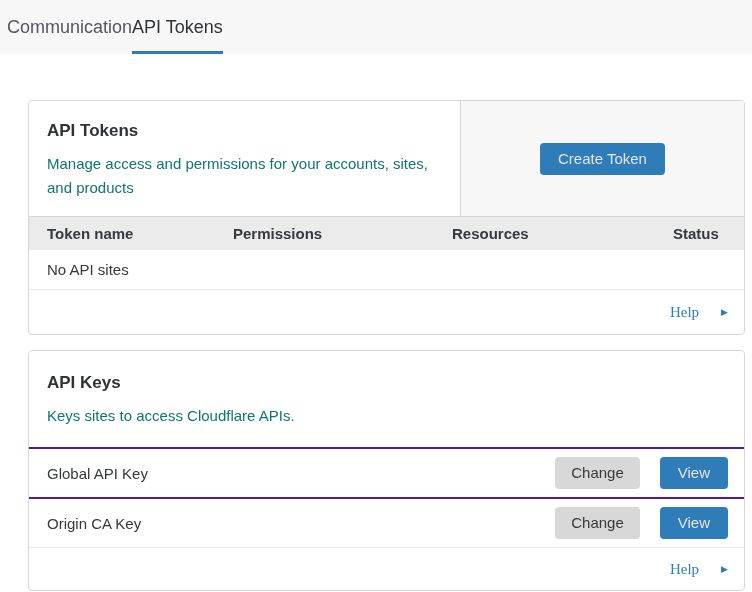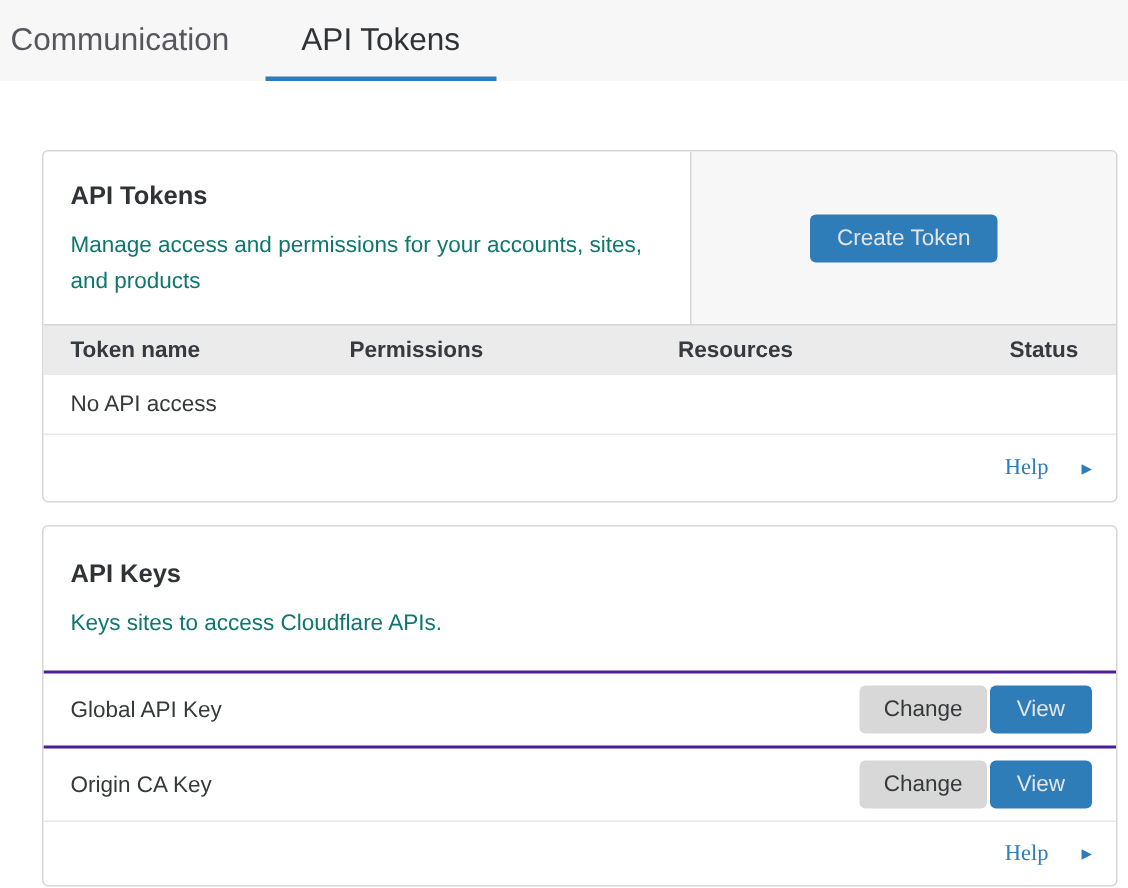--- a/index.html
+++ b/index.html
@@ -14,22 +14,22 @@
   
   .tabbar {
     height:54px;
     background:#f7f7f8;
     display:flex;
     align-items:stretch;
   }
   .tab {
     display:flex;
     align-items:center;
-    padding:0 24px;
-    font-size:21px;
+    padding:0 0;
+    font-size:18px;
     color:#56565c;
     cursor:pointer;
     position:relative;
   }
   .tab.first { padding-left:7px; }
   .tab.active { color:#303336; }
   .tab.active::after {
     content:"";
     position:absolute;
     left:0; right:0; bottom:0;
@@ -142,21 +142,21 @@
   
   .c2-header { padding:22px 18px 19px 18px; }
   .key-row {
     display:flex;
     align-items:center;
     height:48px;
     padding:0 16px 0 18px;
     border-top:2px solid #4c1d95;
   }
   .key-label { flex:1; font-size:15px; color:#36393a; }
-  .key-row .btn-gray { margin-right:2px; }
+  .key-row .btn-gray { margin-right:20px; }
   .c2-footer { border-top:1px solid #e8e8e8; height:42px; }
 </style>
 </head>
 <body>
 
 <div class="tabbar">
   <div class="tab first">
       <span>Communication</span>
     </div>
   <div class="tab active">
@@ -178,21 +178,21 @@
     </div>
 
     <div class="table-header">
       <div>Token name</div>
       <div>Permissions</div>
       <div>Resources</div>
       <div>Status</div>
     </div>
 
     <div class="empty-row">
-      <span>No API access</span>
+      <span>No API sites</span>
     </div>
 
     <div class="help-footer">
       <a class="help-link">
         <span>Help</span>
         <span class="help-arrow">▶</span>
       </a>
     </div>
   </div>
 

